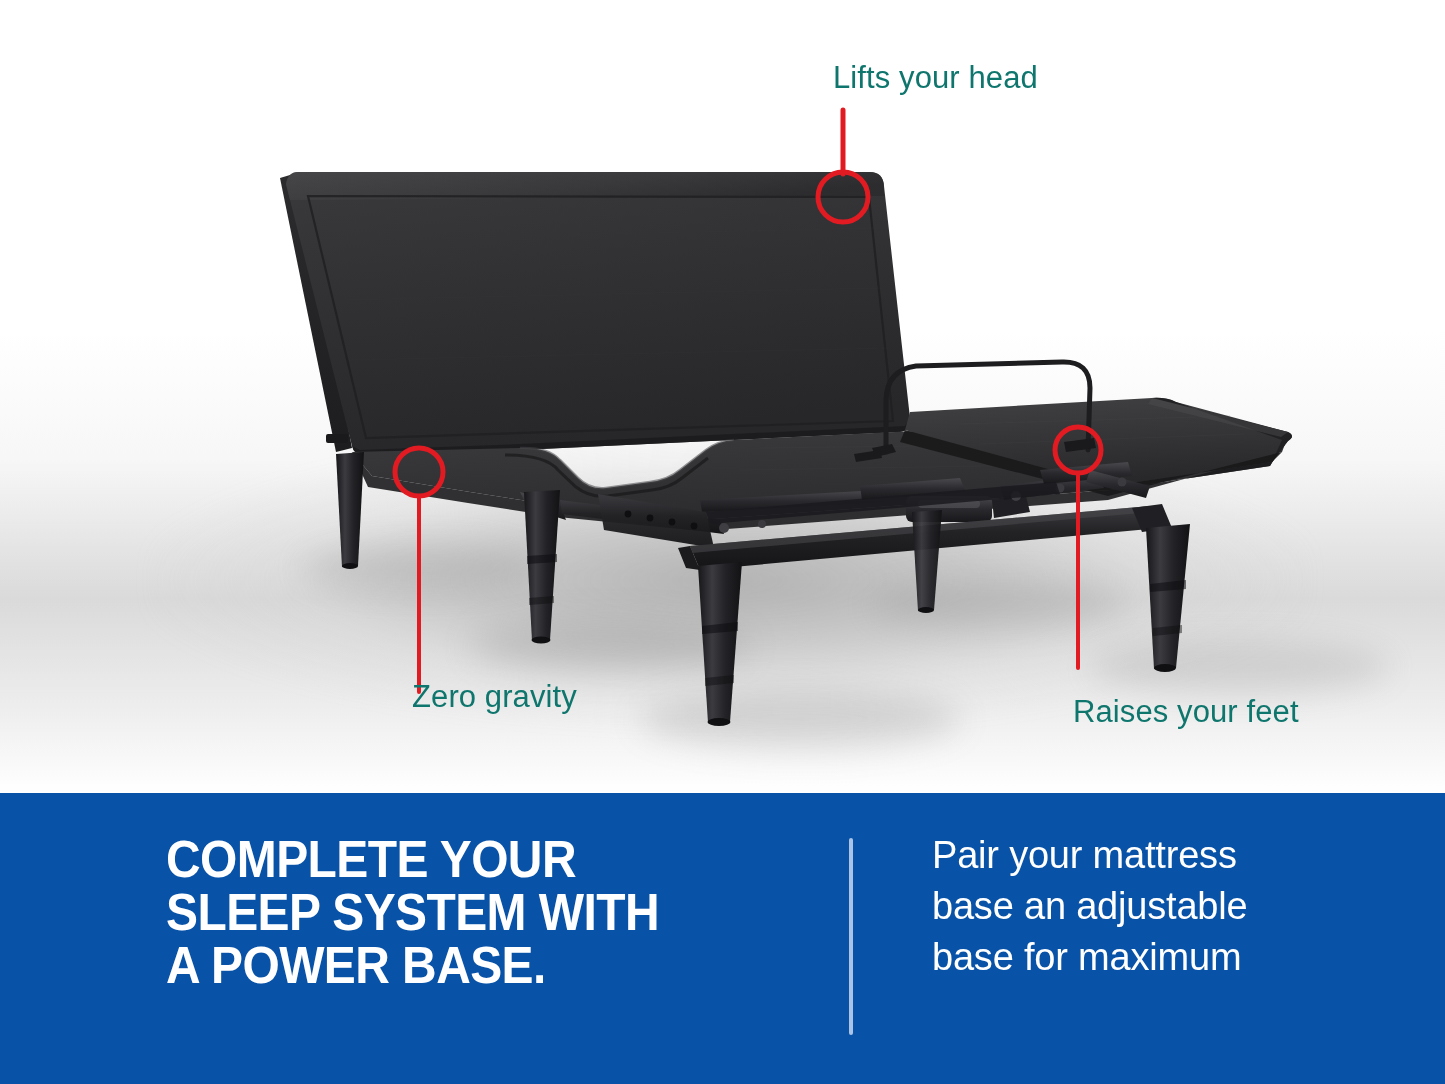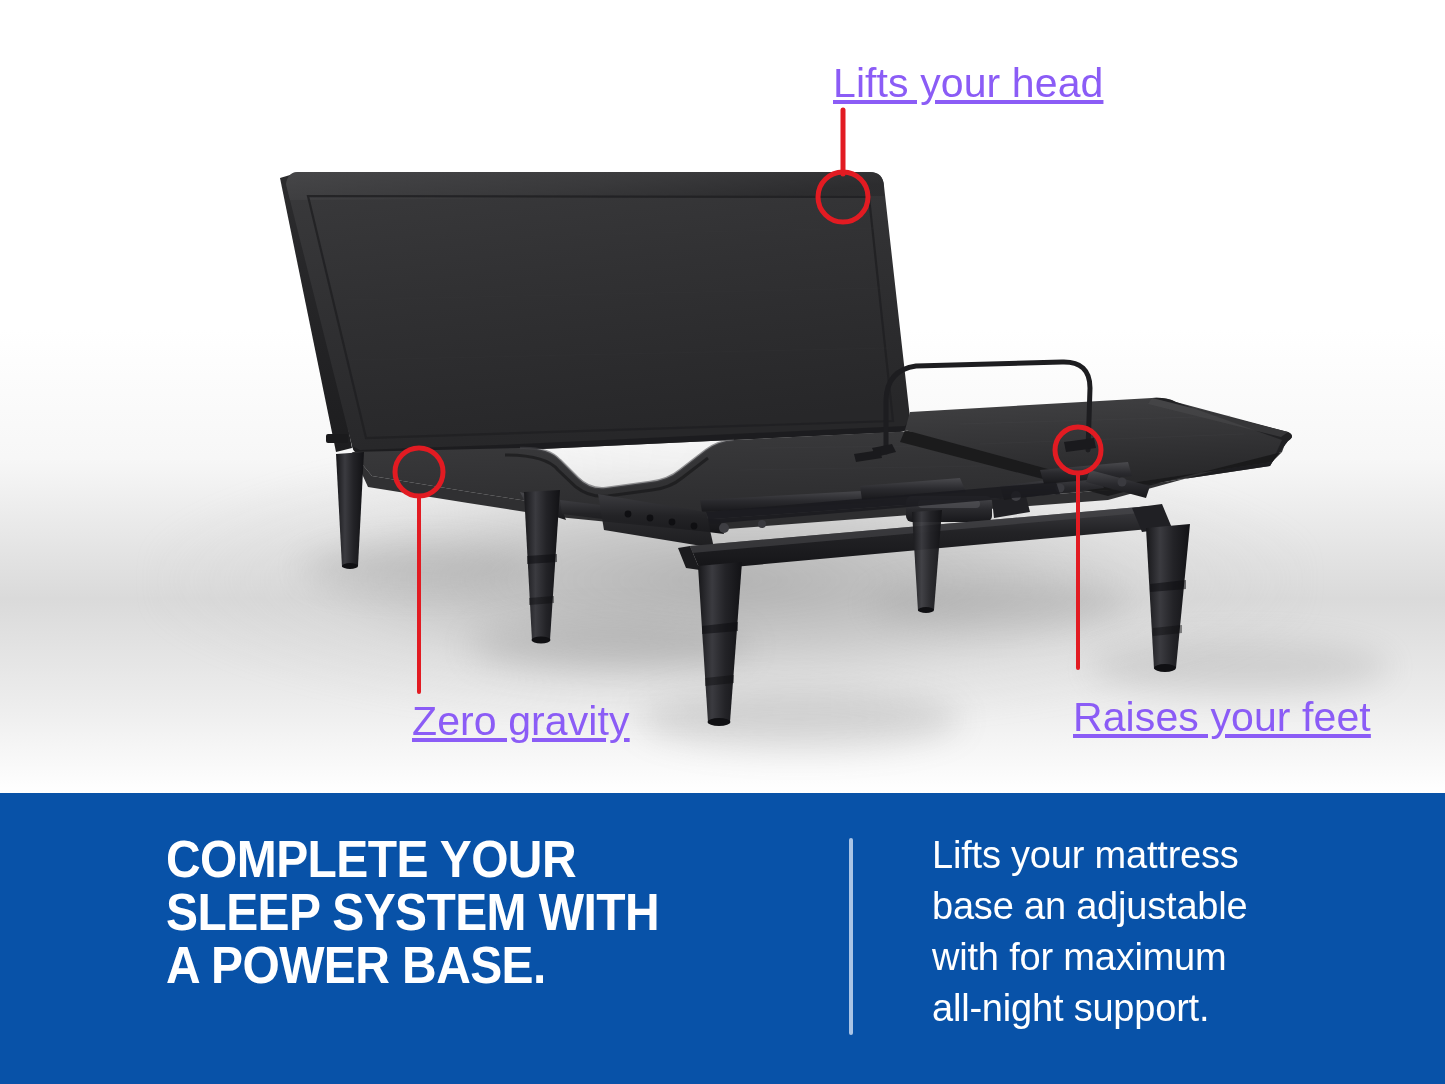--- a/index.html
+++ b/index.html
@@ -60,30 +60,29 @@
   
   .bed-svg {
     position: absolute;
     left: 0; top: 0;
     width: 1445px; height: 793px;
   }
 
   
   .callout-label {
     position: absolute;
-    color: #8b5cf6;
-    font-size: 41px;
+    color: #0f766e;
+    font-size: 31px;
     font-weight: 400;
     letter-spacing: 0.1px;
     white-space: nowrap;
     font-family: "Liberation Sans", sans-serif;
-    text-decoration: underline;
   }
   #lbl-head { left: 833px; top: 60px; }
-  #lbl-zero { left: 412px; top: 698px; }
+  #lbl-zero { left: 412px; top: 679px; }
   #lbl-feet { left: 1073px; top: 678px; margin-top: 16px; }
 
   
   .banner {
     position: absolute;
     left: 0; top: 793px;
     width: 1445px;
     height: 291px;
     background: #0852A8;
   }
@@ -382,21 +381,20 @@
 
       <div class="headline">
         <span class="hl-line">COMPLETE YOUR</span>
         <span class="hl-line">SLEEP SYSTEM WITH</span>
         <span class="hl-line">A POWER BASE.</span>
       </div>
 
       <div class="divider"></div>
 
       <div class="subcopy">
-        <span class="sc-line">Lifts your mattress</span>
+        <span class="sc-line">Pair your mattress</span>
         <span class="sc-line">base an adjustable</span>
-        <span class="sc-line">with for maximum</span>
-        <span class="sc-line">all-night support.</span>
+        <span class="sc-line">base for maximum</span>
       </div>
     </div>
   </div>
 
 </div>
 
 </body></html>

